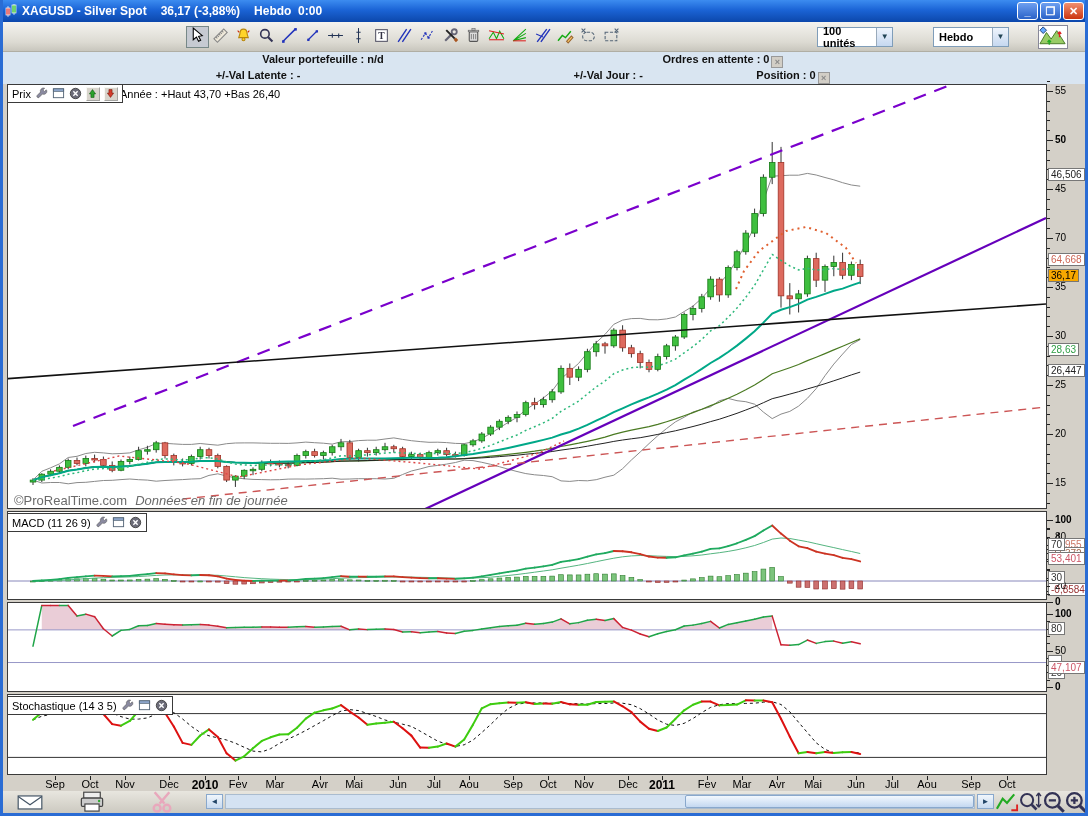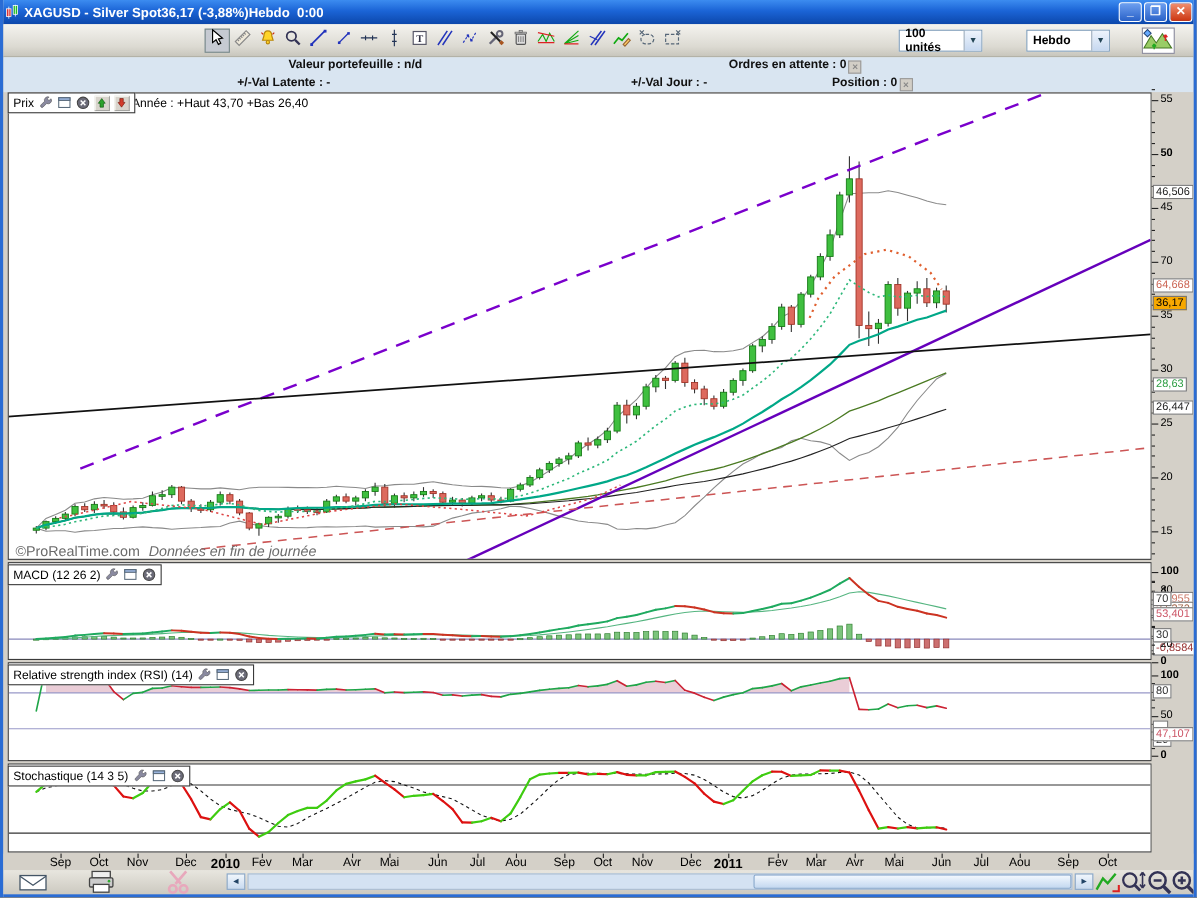--- a/index.html
+++ b/index.html
@@ -1,20 +1,20 @@
 <!DOCTYPE html>
 <html><head>
 <meta charset="utf-8">
 <style>
   html,body{margin:0;padding:0;background:#555;}
   *{box-sizing:border-box;}
   #win{position:relative;width:1088px;height:816px;background:#d6d3ca;font-family:"Liberation Sans",sans-serif;overflow:hidden;border-left:3px solid #2a6cd4;border-right:3px solid #2a6cd4;}
   
   #titlebar{position:absolute;left:-3px;top:0;width:1088px;height:22px;background:linear-gradient(180deg,#3c8cf0 0%,#1b64d6 45%,#0c47ab 100%);display:flex;align-items:center;color:#fff;font-weight:bold;font-size:12px;padding:0 4px;}
-  #titlebar .seg{white-space:pre;}
+  #titlebar .seg{margin-left:14px;white-space:pre;}
   .tbico{width:16px;height:14px;display:inline-block;margin-right:2px;}
   #winbtns{position:absolute;right:4px;top:2px;display:flex;gap:2px;}
   .wbtn{width:21px;height:18px;border:1px solid #fff;border-radius:3px;background:linear-gradient(180deg,#6ea0f0,#2a62c8);color:#fff;font-size:11px;font-weight:bold;text-align:center;line-height:16px;}
   .wbtn.close{background:linear-gradient(180deg,#f09070,#cc3510);}
   
   #toolbar{position:absolute;left:0;top:22px;width:1082px;height:30px;background:linear-gradient(180deg,#f4f3ef 0%,#dcdad2 70%,#c8c6bd 100%);border-bottom:1px solid #b0aea4;}
   #tools{position:absolute;left:183px;top:4px;display:flex;}
   .tool{width:23px;height:22px;display:flex;align-items:center;justify-content:center;border:1px solid transparent;}
   .tool.sel{background:#c6cad2;border:1px solid #788;}
   .tool svg{width:17px;height:17px;}
@@ -679,21 +679,21 @@
           <line x1="790.6" y1="34.26827779519674" x2="799.4000000000001" y2="36.04496692430727" stroke="#cc3322" stroke-width="1.8" stroke-linecap="round"></line>
           <line x1="799.4000000000001" y1="36.04496692430727" x2="808.2" y2="39.655250806951635" stroke="#cc3322" stroke-width="1.8" stroke-linecap="round"></line>
           <line x1="808.2" y1="39.655250806951635" x2="817.0000000000001" y2="41.64558432404387" stroke="#cc3322" stroke-width="1.8" stroke-linecap="round"></line>
           <line x1="817.0000000000001" y1="41.64558432404387" x2="825.8000000000001" y2="43.18165093345756" stroke="#cc3322" stroke-width="1.8" stroke-linecap="round"></line>
           <line x1="825.8000000000001" y1="43.18165093345756" x2="834.6" y2="45.7682370128163" stroke="#cc3322" stroke-width="1.8" stroke-linecap="round"></line>
           <line x1="834.6" y1="45.7682370128163" x2="843.4000000000001" y2="47.13814648225336" stroke="#cc3322" stroke-width="1.8" stroke-linecap="round"></line>
           <line x1="843.4000000000001" y1="47.13814648225336" x2="852.2" y2="49.490831719194006" stroke="#cc3322" stroke-width="1.8" stroke-linecap="round"></line>
         </svg>
     </div>
     <div class="panelhdr" style="left:4px;top:429px;">
-      <span class="nm">MACD (12 26 2)</span>
+      <span class="nm">MACD (11 26 9)</span>
       <span class="hico">
           <svg viewBox="0 0 14 14">
             <path d="M12.8 4.2 A3.4 3.4 0 0 1 8 7.6 L4.4 11.2 A1.5 1.5 0 0 1 2.3 9.1 L5.9 5.5 A3.4 3.4 0 0 1 10.4 1.3 L8.6 3.1 L10.3 4.8 L12.1 3 Z" fill="#8a8aa0" stroke="#555" stroke-width="0.6"></path>
           </svg>
         </span>
       <span class="hico">
           <svg viewBox="0 0 14 14">
             <rect x="1.5" y="2" width="11" height="9.5" fill="#fff" stroke="#567"></rect>
             <rect x="1.5" y="2" width="11" height="2.6" fill="#9ab4dd" stroke="#567"></rect>
           </svg>
@@ -799,40 +799,20 @@
           <line x1="773.0000000000001" y1="41.848438897582" x2="781.8000000000001" y2="42.250534662082025" stroke="#cc2233" stroke-width="1.5" stroke-linecap="round"></line>
           <line x1="781.8000000000001" y1="42.250534662082025" x2="790.6" y2="41.57970777603586" stroke="#1fa548" stroke-width="1.5" stroke-linecap="round"></line>
           <line x1="790.6" y1="41.57970777603586" x2="799.4000000000001" y2="37.05620840583552" stroke="#1fa548" stroke-width="1.5" stroke-linecap="round"></line>
           <line x1="799.4000000000001" y1="37.05620840583552" x2="808.2" y2="40.37126414221982" stroke="#cc2233" stroke-width="1.5" stroke-linecap="round"></line>
           <line x1="808.2" y1="40.37126414221982" x2="817.0000000000001" y2="38.61846270192797" stroke="#1fa548" stroke-width="1.5" stroke-linecap="round"></line>
           <line x1="817.0000000000001" y1="38.61846270192797" x2="825.8000000000001" y2="38.111239364597225" stroke="#1fa548" stroke-width="1.5" stroke-linecap="round"></line>
           <line x1="825.8000000000001" y1="38.111239364597225" x2="834.6" y2="40.25542066149124" stroke="#cc2233" stroke-width="1.5" stroke-linecap="round"></line>
           <line x1="834.6" y1="40.25542066149124" x2="843.4000000000001" y2="38.70942400343989" stroke="#1fa548" stroke-width="1.5" stroke-linecap="round"></line>
           <line x1="843.4000000000001" y1="38.70942400343989" x2="852.2" y2="40.83235528975196" stroke="#cc2233" stroke-width="1.5" stroke-linecap="round"></line>
         </svg>
-    </div>
-    <div class="panelhdr" style="left:4px;top:520px;">
-      <span class="nm">Relative strength index (RSI) (14)</span>
-      <span class="hico">
-          <svg viewBox="0 0 14 14">
-            <path d="M12.8 4.2 A3.4 3.4 0 0 1 8 7.6 L4.4 11.2 A1.5 1.5 0 0 1 2.3 9.1 L5.9 5.5 A3.4 3.4 0 0 1 10.4 1.3 L8.6 3.1 L10.3 4.8 L12.1 3 Z" fill="#8a8aa0" stroke="#555" stroke-width="0.6"></path>
-          </svg>
-        </span>
-      <span class="hico">
-          <svg viewBox="0 0 14 14">
-            <rect x="1.5" y="2" width="11" height="9.5" fill="#fff" stroke="#567"></rect>
-            <rect x="1.5" y="2" width="11" height="2.6" fill="#9ab4dd" stroke="#567"></rect>
-          </svg>
-        </span>
-      <span class="hico">
-          <svg viewBox="0 0 14 14">
-            <circle cx="7" cy="7" r="5.6" fill="#6b6b78" stroke="#444"></circle>
-            <path d="M4.7 4.7 L9.3 9.3 M9.3 4.7 L4.7 9.3" stroke="#fff" stroke-width="1.5"></path>
-          </svg>
-        </span>
     </div>
 
     <div class="panel" id="p-stoch">
       <svg id="svg-stoch" width="1038" height="79">
           <line x1="0" y1="18.6" x2="1038" y2="18.6" stroke="#333333" stroke-width="1"></line>
           <line x1="0" y1="62.4" x2="1038" y2="62.4" stroke="#333333" stroke-width="1"></line>
           <polyline points="25.0,24.9 33.8,21.2 42.6,19.4 51.4,17.5 60.2,16.2 69.0,13.9 77.8,13.1 86.6,13.1 95.4,14.5 104.2,18.1 113.0,21.6 121.8,24.1 130.6,24.1 139.4,22.9 148.2,19.1 157.0,16.5 165.8,17.6 174.6,24.0 183.4,31.4 192.2,37.5 201.0,40.8 209.8,42.9 218.6,45.0 227.4,48.2 236.2,52.3 245.0,56.1 253.8,56.9 262.6,53.7 271.4,48.4 280.2,44.0 289.0,40.0 297.8,35.5 306.6,30.6 315.4,25.7 324.2,20.6 333.0,16.1 341.8,14.6 350.6,15.6 359.4,18.5 368.2,21.5 377.0,25.0 385.8,27.1 394.6,29.2 403.4,31.4 412.2,36.2 421.0,41.2 429.8,46.2 438.6,49.2 447.4,51.4 456.2,49.8 465.0,45.1 473.8,37.5 482.6,29.6 491.4,20.9 500.2,13.6 509.0,9.2 517.8,8.0 526.6,7.9 535.4,8.0 544.2,8.3 553.0,8.1 561.8,8.5 570.6,8.7 579.4,9.0 588.2,8.6 597.0,8.5 605.8,8.0 614.6,8.2 623.4,9.7 632.2,13.6 641.0,19.0 649.8,25.0 658.6,29.2 667.4,30.5 676.2,28.3 685.0,23.5 693.8,17.6 702.6,12.4 711.4,9.7 720.2,8.6 729.0,8.6 737.8,8.4 746.6,8.2 755.4,7.2 764.2,6.7 773.0,9.5 781.8,16.8 790.6,27.3 799.4,37.6 808.2,47.8 817.0,54.4 825.8,57.7 834.6,57.5 843.4,57.5 852.2,57.7" fill="none" stroke="#111111" stroke-width="1" stroke-dasharray="3 3"></polyline>
           <line x1="25" y1="24.857142857142804" x2="33.8" y2="17.470238095238102" stroke="#3ecc10" stroke-width="2" stroke-linecap="round"></line>
           <line x1="33.8" y1="17.470238095238102" x2="42.6" y2="16.021825396825392" stroke="#3ecc10" stroke-width="2" stroke-linecap="round"></line>
           <line x1="42.6" y1="16.021825396825392" x2="51.400000000000006" y2="11.50277777777778" stroke="#3ecc10" stroke-width="2" stroke-linecap="round"></line>

